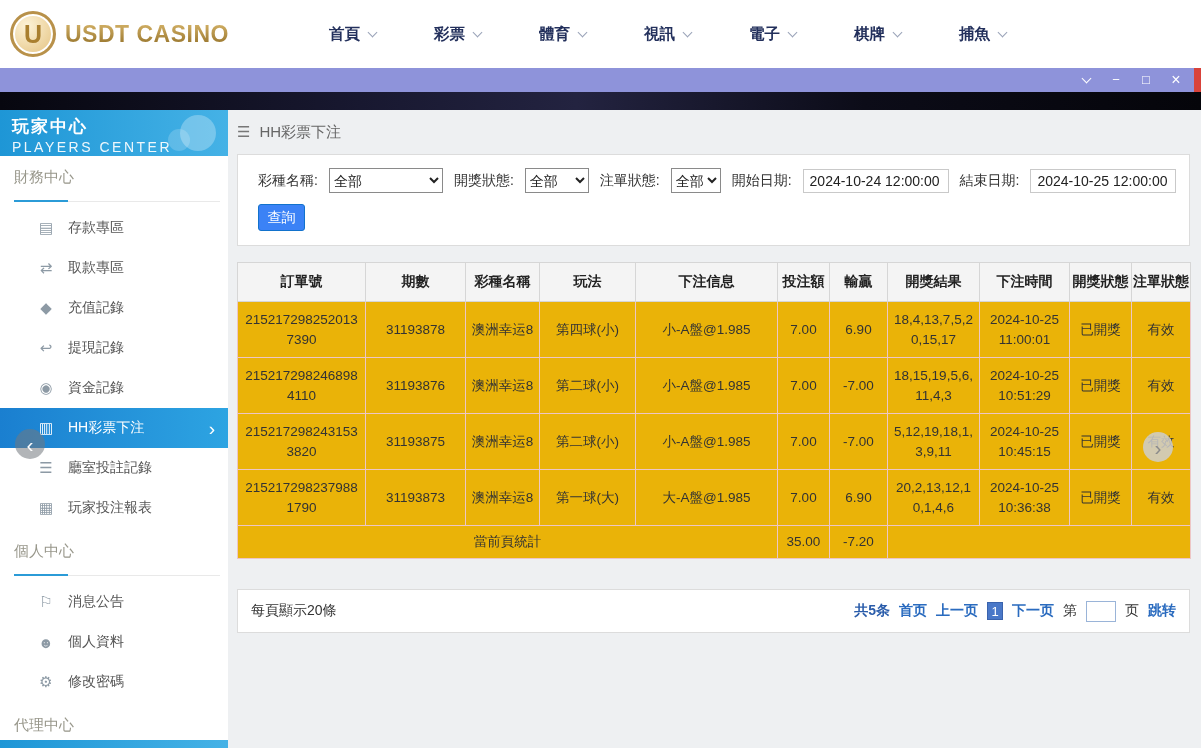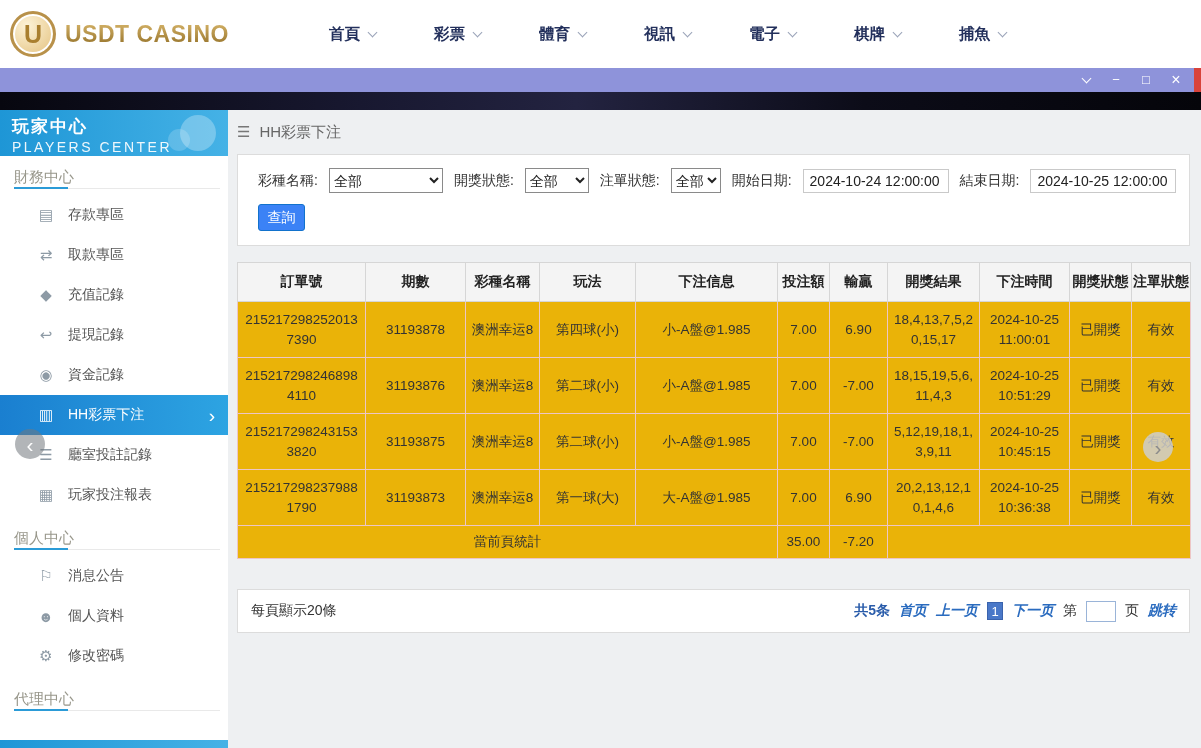--- a/index.html
+++ b/index.html
@@ -33,21 +33,21 @@
   
   .content-row { display: flex; height: 638px; }
 
   
   .sidebar { width: 228px; background: #fff; position: relative; flex-shrink: 0; }
   .side-header { height: 46px; background: linear-gradient(90deg, #1e96d6, #45b2e6); color: #fff; padding: 5px 12px 0; position: relative; overflow: hidden; }
   .side-header .t { font-size: 17px; font-weight: 700; letter-spacing: 2px; }
   .side-header .s { font-size: 14px; letter-spacing: 2.5px; opacity: .92; margin-top: 1px; }
   .side-header::after { content: ""; position: absolute; right: 12px; top: 5px; width: 36px; height: 36px; border-radius: 50%; background: rgba(255,255,255,.28); }
   .side-header::before { content: ""; position: absolute; right: 38px; top: 19px; width: 22px; height: 22px; border-radius: 50%; background: rgba(255,255,255,.18); }
-  .section-title { margin: 12px 8px 0 14px; padding-bottom: 1px; font-size: 15px; color: #98978b; border-bottom: 1px solid #e9e9e9; position: relative; }
+  .section-title { margin: 12px 8px 0 14px; padding-bottom: 14px; font-size: 15px; color: #98978b; border-bottom: 1px solid #e9e9e9; position: relative; }
   .section-title::after { content: ""; position: absolute; left: 0; bottom: -1px; width: 54px; height: 2px; background: #2b9bd7; }
   .section-items { padding-top: 6px; padding-bottom: 2px; }
   .side-item { height: 40px; display: flex; align-items: center; padding-left: 37px; position: relative; cursor: pointer; color: #555; font-size: 14px; }
   .side-icon { width: 18px; margin-right: 13px; color: #8d9aa5; font-size: 15px; text-align: center; flex-shrink: 0; }
   .side-item.active { background: linear-gradient(90deg, #1a7fd0, #2da4e2); color: #fff; }
   .side-item.active .side-icon { color: #fff; }
   .active-arrow { display: none; position: absolute; right: 13px; font-size: 19px; line-height: 1; }
   .side-item.active .active-arrow { display: block; color: #fff; }
   .side-bottom-strip { position: absolute; bottom: 0; left: 0; width: 100%; height: 8px; background: linear-gradient(90deg, #1e96d6, #45b2e6); }
 
@@ -69,21 +69,21 @@
   .table-wrap { margin-top: 16px; }
   table { width: 100%; border-collapse: collapse; background: #eab308; table-layout: fixed; border: 1px solid #d6d6d6; }
   th { background: #f4f4f4; border: 1px solid #d6d6d6; font-size: 14px; color: #222; height: 39px; font-weight: 700; padding: 0 1px; }
   td { border: 1px solid #edc6c6; font-size: 13.5px; color: #333; text-align: center; height: 56px; padding: 2px 5px; line-height: 1.45; overflow-wrap: break-word; }
   td:nth-child(1), td:nth-child(8) { word-break: break-all; }
   tr.summary td { height: 33px; }
 
   .table-footer { margin-top: 30px; background: #fff; border: 1px solid #dcdcdc; height: 44px; display: flex; align-items: center; justify-content: space-between; padding: 0 13px; font-size: 14px; color: #333; }
   .pager { display: flex; align-items: center; gap: 9px; }
   .total { color: #2a5caa; font-weight: 700; }
-  .plink { color: #2a6bbf; font-weight: 700; cursor: pointer; text-decoration: none; font-style: italic; }
+  .plink { color: #2a6bbf; font-weight: 700; cursor: pointer; text-decoration: none; }
   .pcur { min-width: 16px; text-align: center; background: #4a78c8; border: 1px solid #3a63ad; color: #fff; font-size: 13px; padding: 0 3px; height: 18px; line-height: 18px; cursor: pointer; }
   .pinput { width: 30px; height: 21px; border: 1px solid #9ab4d8; font-family: inherit; }
 
   .circle-btn { position: absolute; width: 30px; height: 30px; border-radius: 50%; display: flex; align-items: center; justify-content: center; font-size: 21px; line-height: 1; cursor: pointer; user-select: none; z-index: 5; }
   .circle-btn.left  { left: 15px;  top: 429px; background: rgba(115,120,126,.55); color: #fff; }
   .circle-btn.right { left: 1143px; top: 432px; background: rgba(206,206,206,.85); color: #8a8a8a; }
 </style>
 </head>
 <body>
 

